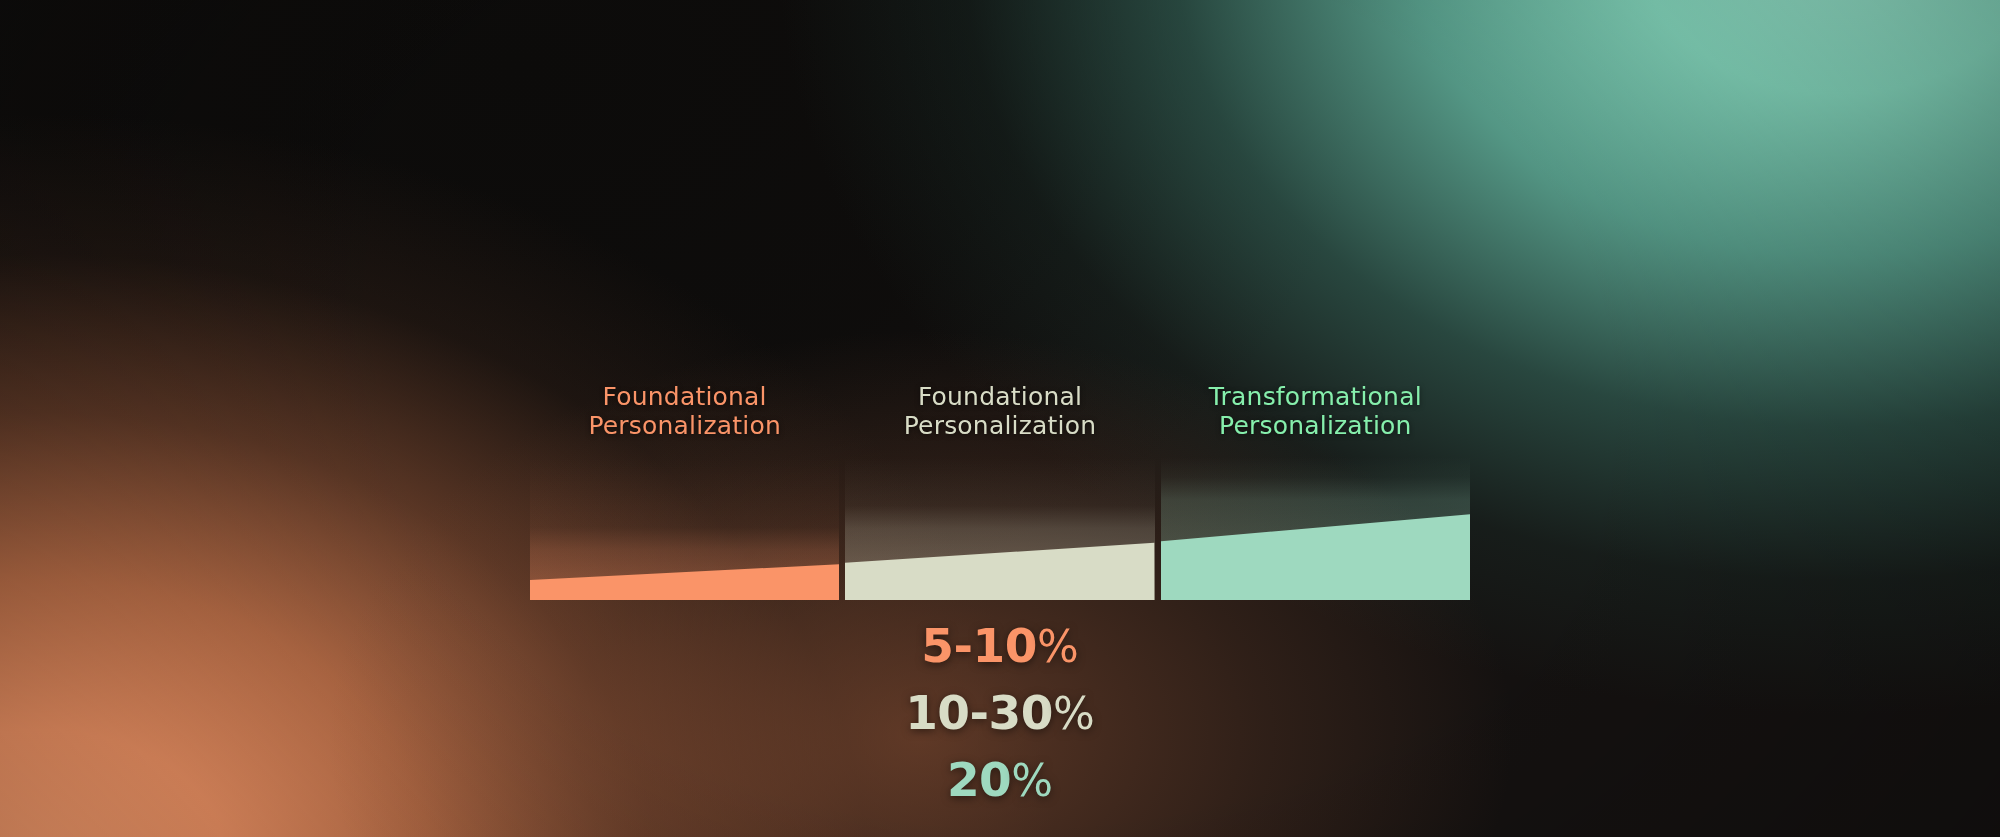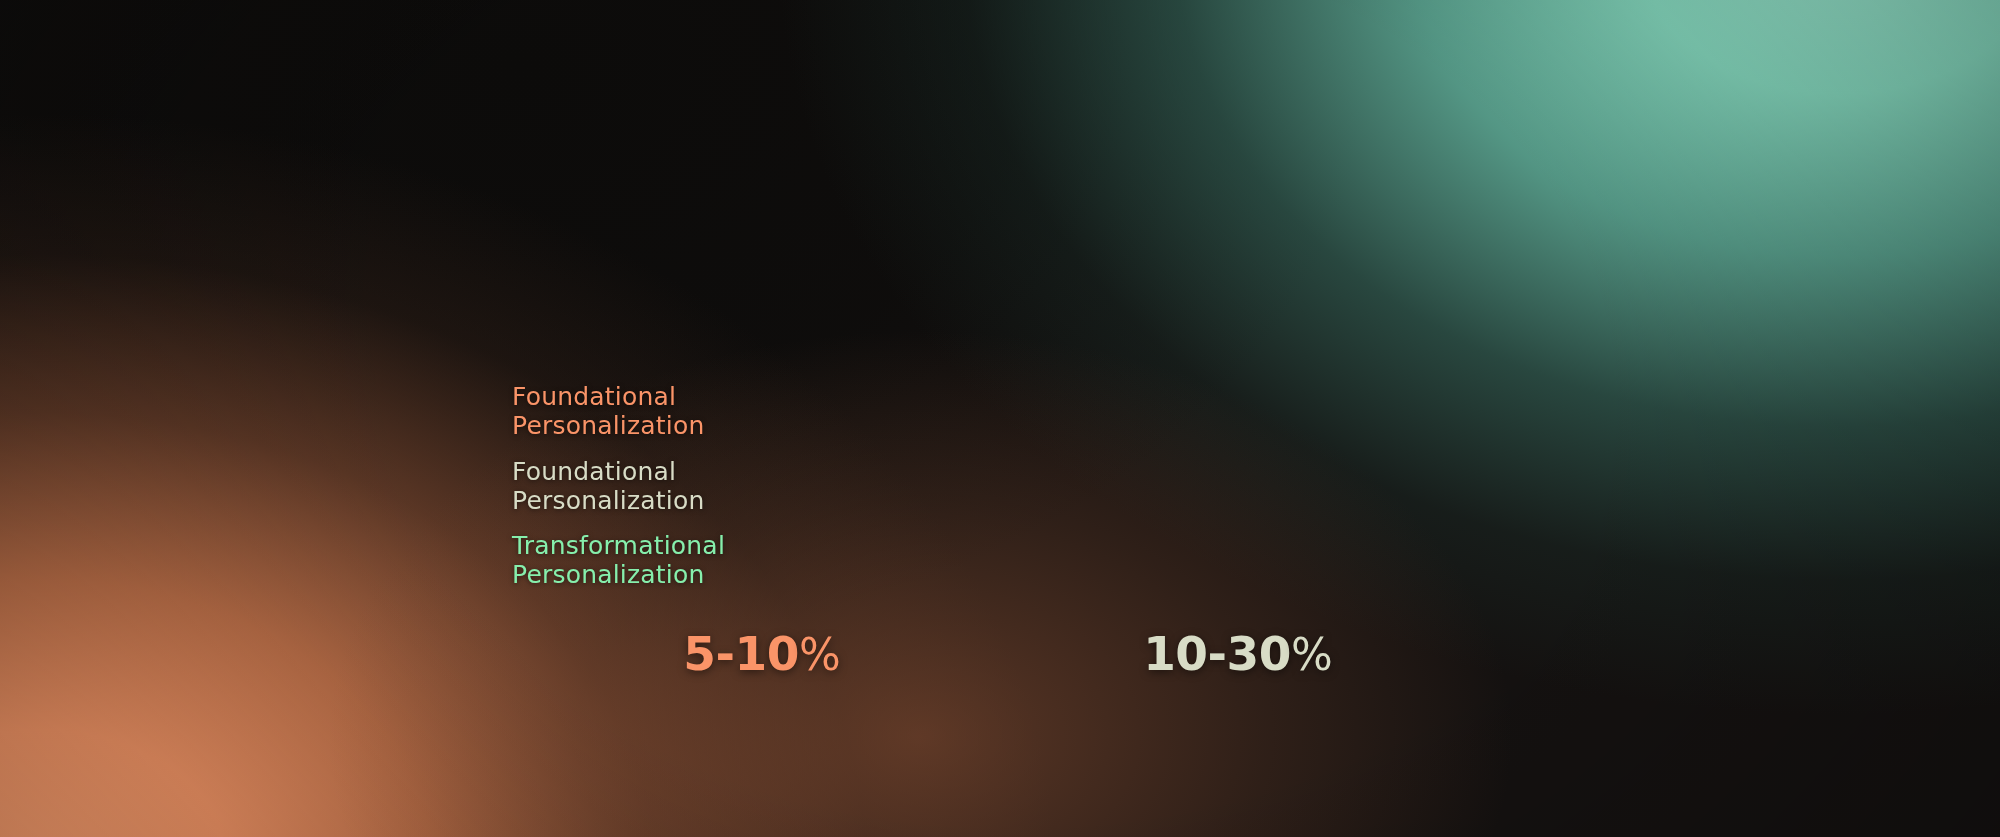--- a/index.html
+++ b/index.html
@@ -59,22 +59,22 @@
   }
 
   
   .chart {
     position: absolute;
     left: 530px;
     top: 382px;
     width: 940px;
     height: 218px;
     display: flex;
-    flex-direction: column;
-    align-items: flex-start;
+    flex-direction: row;
+    align-items: flex-end;
     gap: 6px;
   }
   .panel {
     position: relative;
     flex: 1 1 0;
     height: 100%;
   }
 
   
   .panel-label {
@@ -114,21 +114,21 @@
   .panel-fill svg { display: block; width: 100%; height: 100%; }
 
   
   .values {
     position: absolute;
     left: 530px;
     top: 618px;
     width: 940px;
     height: 70px;
     display: flex;
-    flex-direction: row;
+    flex-direction: column;
     gap: 12px;
   }
   .value-cell {
     flex: 1 1 0;
     display: flex;
     align-items: center;
     justify-content: center;
   }
   .value-text {
     font-size: 47px;
@@ -204,15 +204,18 @@
 
   </div>
 
   <div class="values">
     <div class="value-cell">
       <span class="value-text" style="color: rgb(250, 148, 104);"><span>5-10</span><span class="value-pct">%</span></span>
     </div>
     <div class="value-cell">
       <span class="value-text" style="color: rgb(216, 220, 198);"><span>10-30</span><span class="value-pct">%</span></span>
     </div>
+    <div class="value-cell">
+      <span class="value-text" style="color: rgb(158, 217, 191);"><span>20</span><span class="value-pct">%</span></span>
+    </div>
   </div>
 
 </div>
 
 </body></html>

